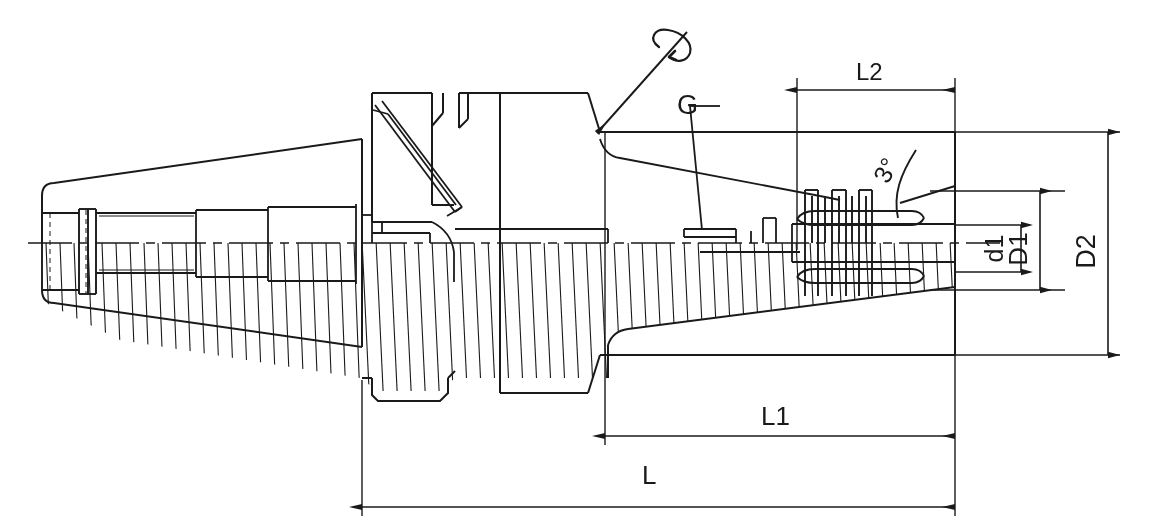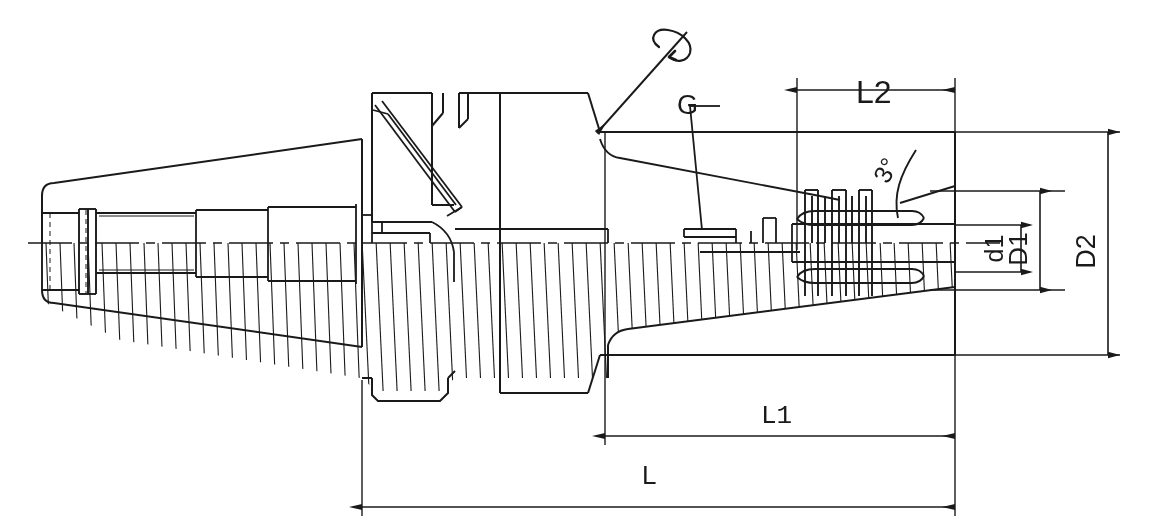--- a/index.html
+++ b/index.html
@@ -334,23 +334,23 @@
         <line x1="690" y1="106" x2="702" y2="230"></line>
       </g>
 
       <g stroke-width="1.9">
         <path d="M916,150 C900,175 893,195 898,218" fill="none"></path>
       </g>
 
     </g>
   </svg>
 
-  <div class="lbl" style="left:856px;top:76px;font-size:32px;">L2</div>
-
-  <div class="lbl" style="left:761px;top:403px;font-size:26px;font-family:Liberation Mono, monospace;">L1</div>
+  <div class="lbl" style="left:856px;top:60px;font-size:24px;">L2</div>
+
+  <div class="lbl" style="left:761px;top:403px;font-size:26px;">L1</div>
 
   <div class="lbl" style="left:642px;top:462px;font-size:26px;">L</div>
 
   <div class="lbl vlbl" style="left:981px;top:236px;font-size:25px;transform:rotate(-90deg);">d1</div>
 
   <div class="lbl vlbl" style="left:1001px;top:236px;font-size:26px;transform:rotate(-90deg);">D1</div>
 
   <div class="lbl vlbl" style="left:1069px;top:238px;font-size:27px;transform:rotate(-90deg);">D2</div>
 
   <div class="lbl" style="left:677px;top:92px;font-size:27px;">G</div>

